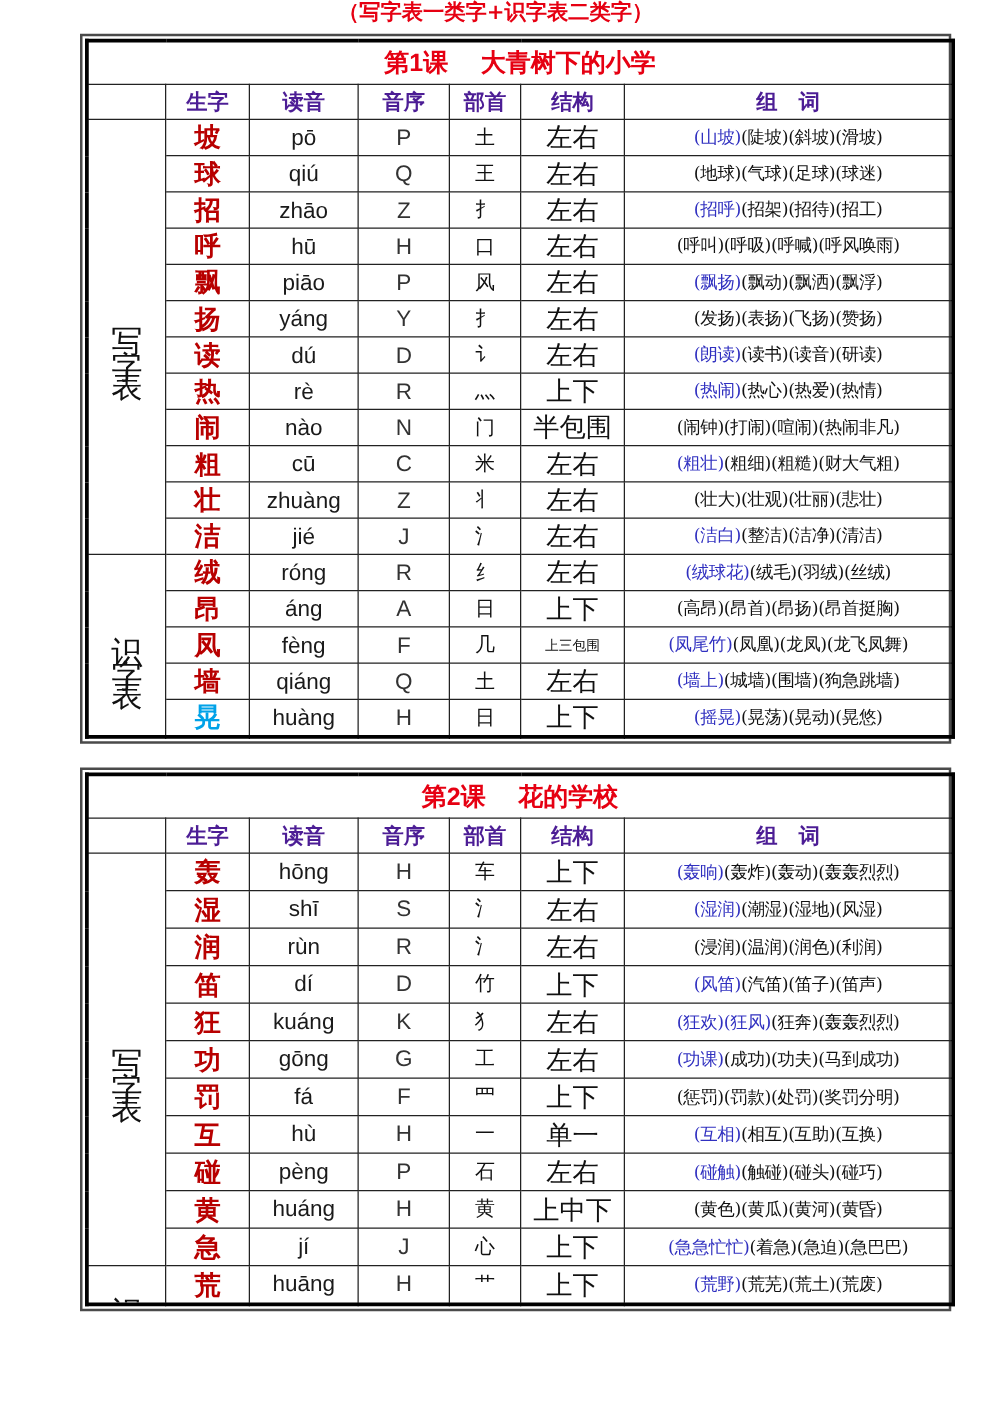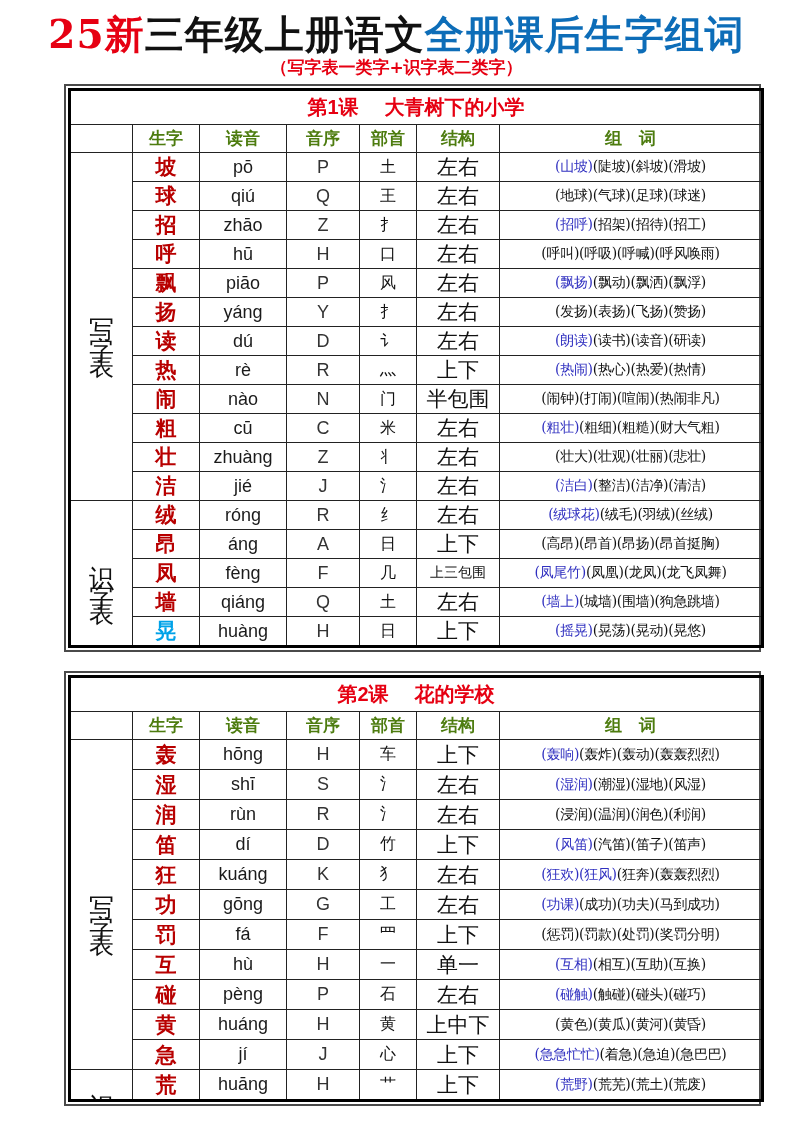--- a/index.html
+++ b/index.html
@@ -32,48 +32,45 @@
     border:1px solid #222;text-align:center;vertical-align:middle;
     padding:0;overflow:hidden;
   }
   td.lesson{height:33px;border-bottom:1px solid #222;}
   .lesson-num,.lesson-name{
     color:#e60012;font-weight:bold;font-size:20px;
     font-family:"Liberation Sans","DejaVu Sans",sans-serif;
   }
   .lesson-num{margin-right:26px;}
   td.chead,td.ghead{
-    height:27px;font-weight:bold;font-size:17px;color:#4d7c0f;
+    height:27px;font-weight:bold;font-size:17px;color:#4c1d95;
     font-family:Liberation Serif, serif;
   }
   .tbl1 td.cell{height:27px;}
   .tbl2 td.cell{height:29px;}
   td.char-c{color:#b80000;font-weight:bold;font-size:21px;}
   td.char-c.cyan{color:#00a2e8;}
   td.pinyin-c{font-size:18px;color:#1a1a1a;font-family:"Liberation Sans","DejaVu Sans",sans-serif;}
   td.initial-c{font-size:18px;color:#333;font-family:"Liberation Sans","DejaVu Sans",sans-serif;}
   td.radical-c{font-size:16px;color:#111;}
   td.struct-c{font-size:21px;color:#111;}
-  td.struct-c.small{font-size:14px;}
+  td.struct-c.small{font-size:11px;}
   td.words-c{font-size:14px;color:#111;white-space:nowrap;letter-spacing:-0.3px;}
   td.words-c .blue{color:#3030c0;}
   td.gcell{vertical-align:middle;}
   .glabel{
     writing-mode:vertical-rl;text-orientation:upright;
     font-size:25px;color:#111;letter-spacing:0.68em;
     margin:0 auto;display:inline-block;line-height:1;
   }
 </style>
 </head>
 <body>
 
 <div class="page">
-  <div class="title">
-    <span class="t-red">25新</span><span class="t-black">三年级上册语文</span><span class="t-blue">全册课后生字组词</span>
-  </div>
   <div class="subtitle">（写字表一类字+识字表二类字）</div>
 
   <div id="tables">
       <div class="tbl-wrap tbl1">
         <table>
           <colgroup>
             <col style="width: 63px;">
             <col style="width: 67px;">
             <col style="width: 87px;">
             <col style="width: 73px;">

